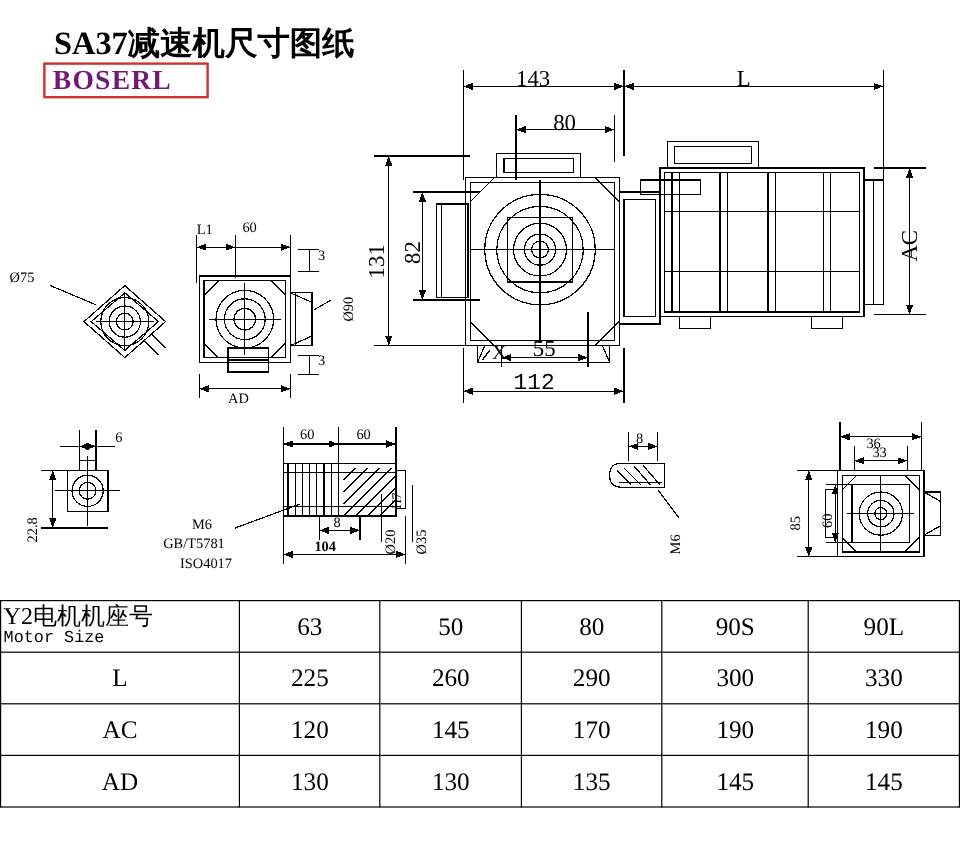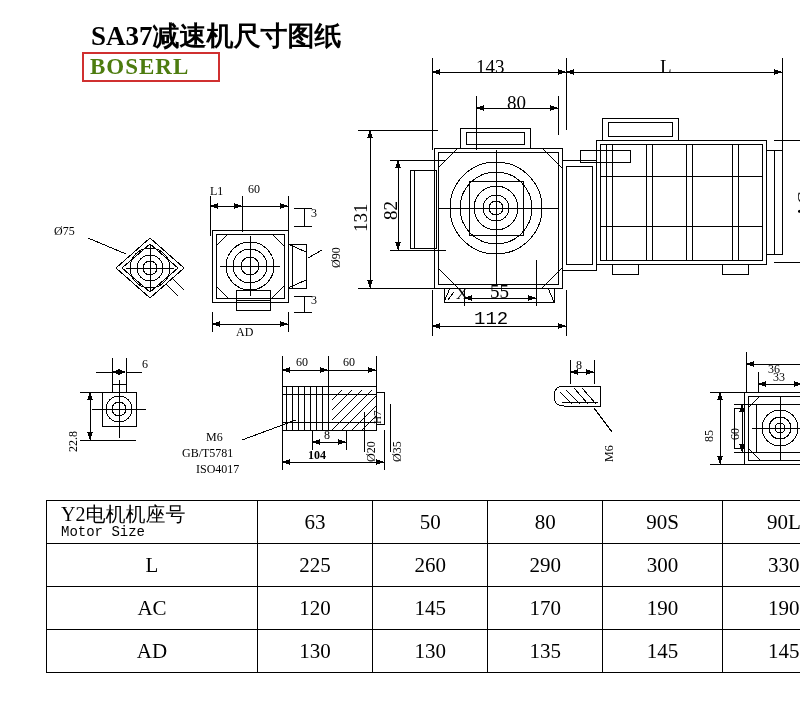--- a/index.html
+++ b/index.html
@@ -12,21 +12,20 @@
     height: 705px;
     position: relative;
     font-family: "Liberation Sans", sans-serif;
     color: #000;
     overflow: hidden;
   }
   #root {
     position: relative;
     width: 720px;
     height: 705px;
-    margin-left: 46px;
   }
   .abs { position: absolute; }
 
   
   #title {
     left: 45px;
     top: 18px;
     font-family: "Liberation Serif", serif;
     font-size: 27px;
     font-weight: bold;
@@ -40,21 +39,21 @@
     height: 30px;
     border: 2px solid #d03030;
     box-sizing: border-box;
   }
   #logo-text {
     left: 44px;
     top: 54px;
     font-family: "Liberation Serif", serif;
     font-size: 23px;
     font-weight: bold;
-    color: #4d7c0f;
+    color: #701a75;
     letter-spacing: 1px;
   }
   .lbl {
     font-family: "Liberation Serif", serif;
     font-size: 15px;
     white-space: nowrap;
     color: #000;
   }
   .lbl.small { font-size: 12px; }
   .lbl.tiny { font-size: 11px; }
@@ -74,21 +73,21 @@
     text-align: center;
     font-size: 21px;
     height: 42px;
     padding: 0;
   }
   #spec-table td.hdr-label {
     width: 196px;
     font-size: 20px;
     line-height: 1.05;
     text-align: left;
-    padding-left: 14px;
+    padding-left: 2px;
   }
   #spec-table td.rowlabel {
     width: 196px;
     font-size: 21px;
   }
   .cn { font-family: "Liberation Serif", serif; }
   .mono { font-family: "Liberation Mono", monospace; font-size: 14px; letter-spacing: 0px;}
 </style>
 </head>
 <body>

